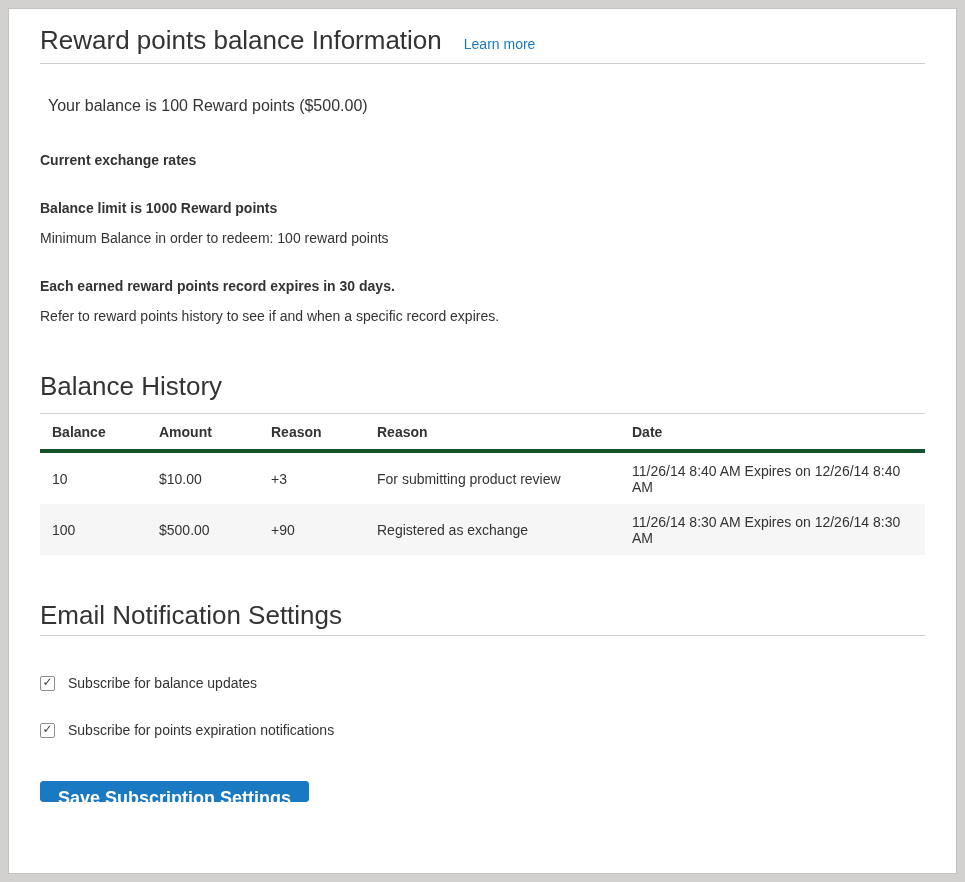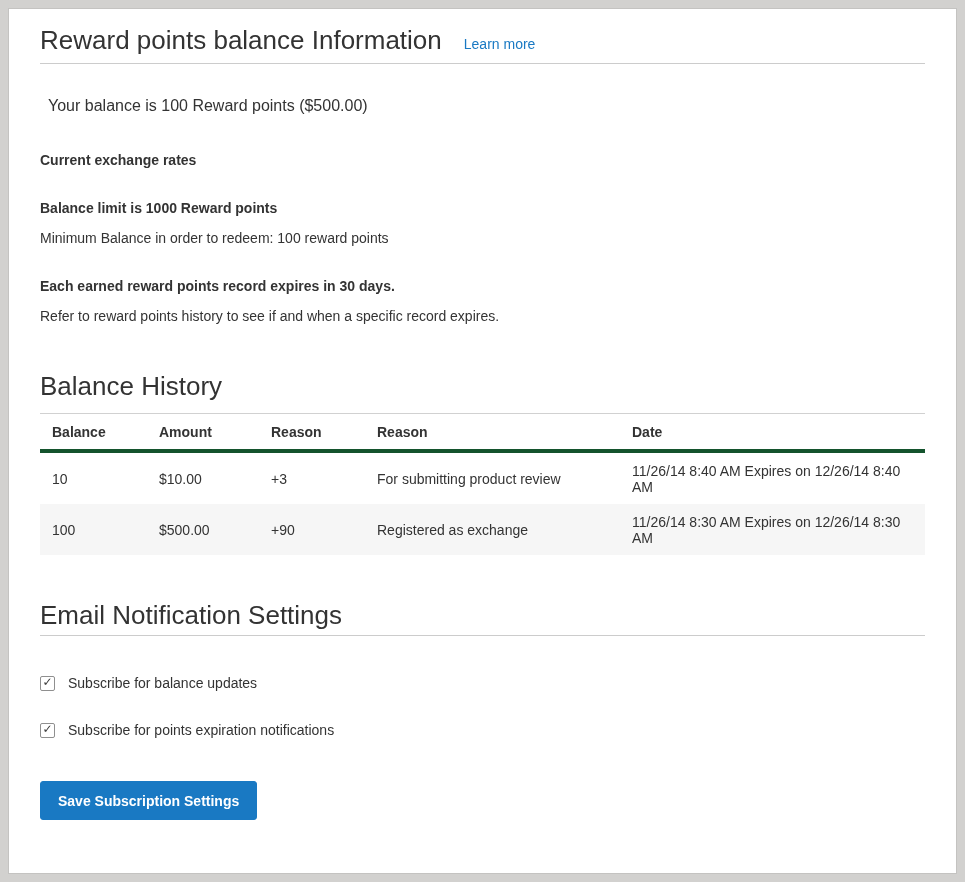--- a/index.html
+++ b/index.html
@@ -72,22 +72,22 @@
   .checkbox .check {
     font-size: 12px; line-height: 12px; font-weight: bold; color: #3a3a3a;
     transform: translateY(-1px);
   }
   .check-row label { margin-left: 13px; font-size: 14px; color: #333; cursor: pointer; }
 
   button.primary {
     margin-top: 43px;
     background: #1979c3; border: 1px solid #1979c3; border-radius: 3px;
     color: #ffffff; font-family: "Liberation Sans", "DejaVu Sans", sans-serif;
-    font-size: 14px; font-weight: bold;
-    padding: 6px 17px; height: 39px; cursor: pointer;
+    font-size: 18px; font-weight: bold;
+    padding: 6px 17px; height: 21px; cursor: pointer;
   }
 </style>
 </head>
 <body>
 
 <div class="page">
   <div class="panel">
 
     <div class="title-row">
       <h1 class="page-title">Reward points balance Information</h1>

